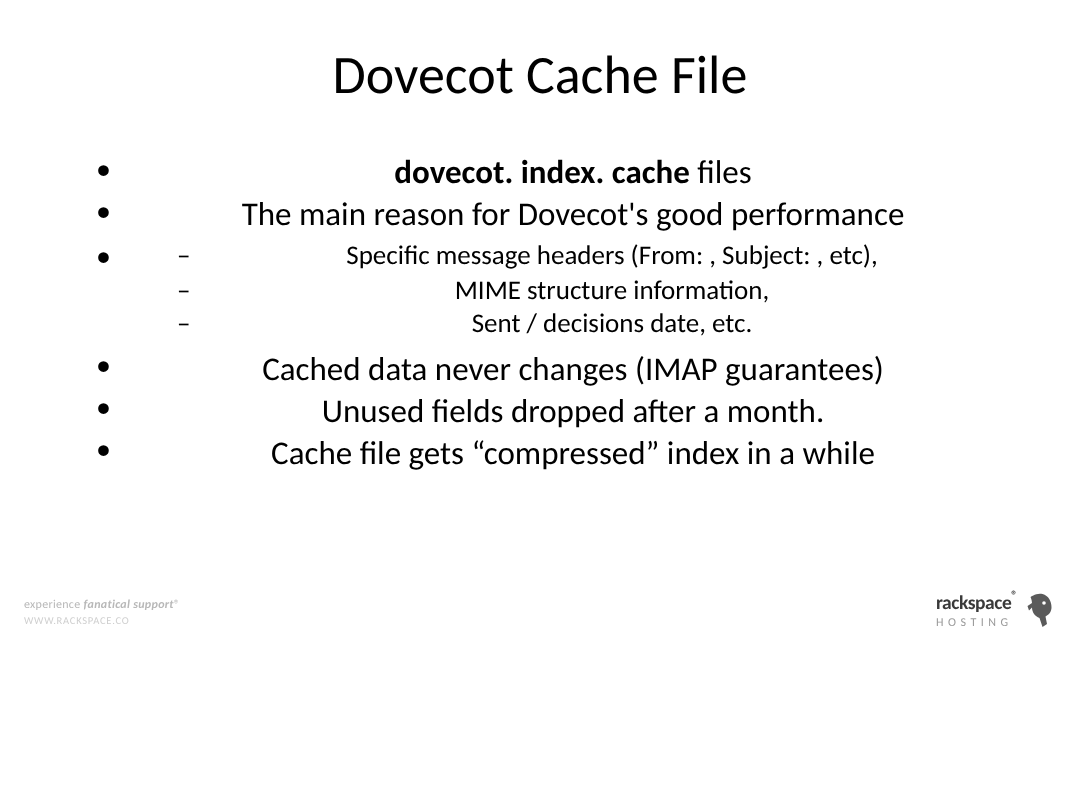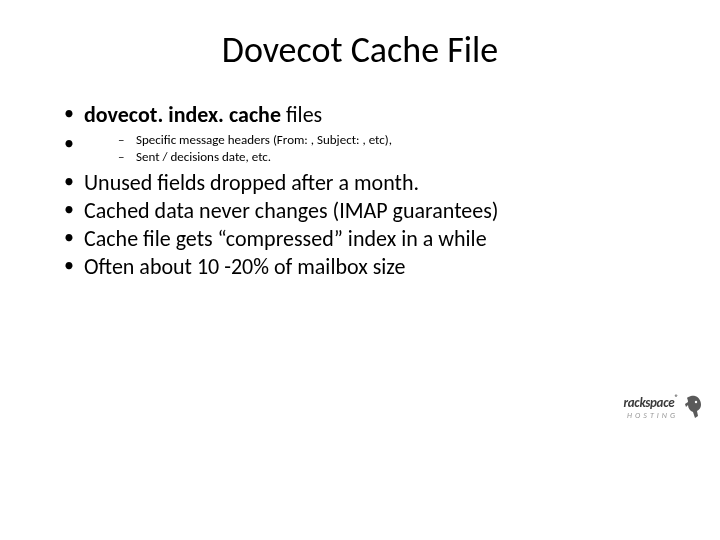--- a/index.html
+++ b/index.html
@@ -1,58 +1,65 @@
 <!DOCTYPE html>
 <html><head>
 <meta charset="utf-8">
 <style>
   * { margin: 0; padding: 0; box-sizing: border-box; }
   html, body { width: 720px; height: 540px; background: #fff; font-family: Calibri, "Segoe UI", Arial, sans-serif; color: #000; }
   .slide { position: relative; width: 720px; height: 432px; padding: 22px 40px 60px 40px; }
   .title { font-size: 36px; font-weight: 400; text-align: center; margin-top: 6px; margin-bottom: 30px; }
   ul.lvl1 { list-style: none; padding-left: 24px; }
-  ul.lvl1 > li { position: relative; font-size: 22px; line-height: 1.18; margin-bottom: 2px; padding-left: 20px; }
+  ul.lvl1 > li { position: relative; font-size: 22px; line-height: 1.18; margin-bottom: 2px; padding-left: 20px; text-align: center; }
   ul.lvl1 > li::before { content: "•"; position: absolute; left: 0; top: 0; font-size: 20px; }
   ul.lvl2 { list-style: none; padding-left: 34px; margin-top: 4px; margin-bottom: 6px; }
-  ul.lvl2 > li { position: relative; font-size: 13px; line-height: 1.2; padding-left: 18px; margin-bottom: 1px; }
+  ul.lvl2 > li { position: relative; font-size: 18px; line-height: 1.2; padding-left: 18px; margin-bottom: 1px; }
   ul.lvl2 > li::before { content: "–"; position: absolute; left: 0; top: 0; }
   .footer-left { position: absolute; left: 16px; bottom: 14px; display: flex; flex-direction: column; gap: 1px; }
   .fl-top { font-size: 8px; color: #b8b8b8; letter-spacing: 0.2px; }
   .fl-top .em { font-style: italic; font-weight: 700; }
   .fl-bot { font-size: 7px; color: #cfcfcf; letter-spacing: 0.5px; }
   .footer-right { position: absolute; right: 16px; bottom: 12px; display: flex; align-items: center; gap: 6px; }
-  .rs-text { text-align: right; font-style: italic; }
+  .rs-text { text-align: left; }
   .rs-name { font-size: 13px; font-weight: 700; color: #3a3a3a; letter-spacing: -0.3px; line-height: 1; }
   .rs-reg { font-size: 8px; vertical-align: super; position: relative; top: -2px; }
   .rs-host { font-size: 8px; color: #9a9a9a; letter-spacing: 3px; line-height: 1; margin-top: 1px; }
   .rs-icon { width: 20px; height: 26px; }
   .bold { font-weight: 700; }
 </style>
 </head>
 <body>
 
 <div class="slide">
   <h1 class="title">Dovecot Cache File</h1>
 
   <ul class="lvl1">
     <li>
       <span class="bold">dovecot. index. cache</span><span> files</span>
     </li>
+    <li>The main reason for Dovecot's good performance</li>
     <li>
       <ul class="lvl2">
         <li>Specific message headers (From: , Subject: , etc),</li>
+        <li>MIME structure information,</li>
         <li>Sent / decisions date, etc.</li>
       </ul>
     </li>
+    <li>Cached data never changes (IMAP guarantees)</li>
     <li>Unused fields dropped after a month.</li>
-    <li>Cached data never changes (IMAP guarantees)</li>
     <li>Cache file gets “compressed” index in a while</li>
-    <li>Often about 10 -20% of mailbox size</li>
   </ul>
 
+  <div class="footer-left">
+    <div class="fl-top">
+      <span>experience </span><span class="em">fanatical support</span><span>®</span>
+    </div>
+    <div class="fl-bot">WWW.RACKSPACE.CO</div>
+  </div>
 
   <div class="footer-right">
     <div class="rs-text">
       <div class="rs-name">
         <span>rackspace</span><span class="rs-reg">®</span>
       </div>
       <div class="rs-host">HOSTING</div>
     </div>
     <svg class="rs-icon" viewBox="0 0 20 26">
       <path d="M3 4 C3 4 7 1 11 2 C15 3 17 7 17 11 C17 14 15 16 13 17 L14 22 L11 24 L9 18 C6 17 4 14 4 11 L2 13 L1 10 L4 8 C4 6 3 4 3 4 Z" fill="#5a5a5a"></path>

